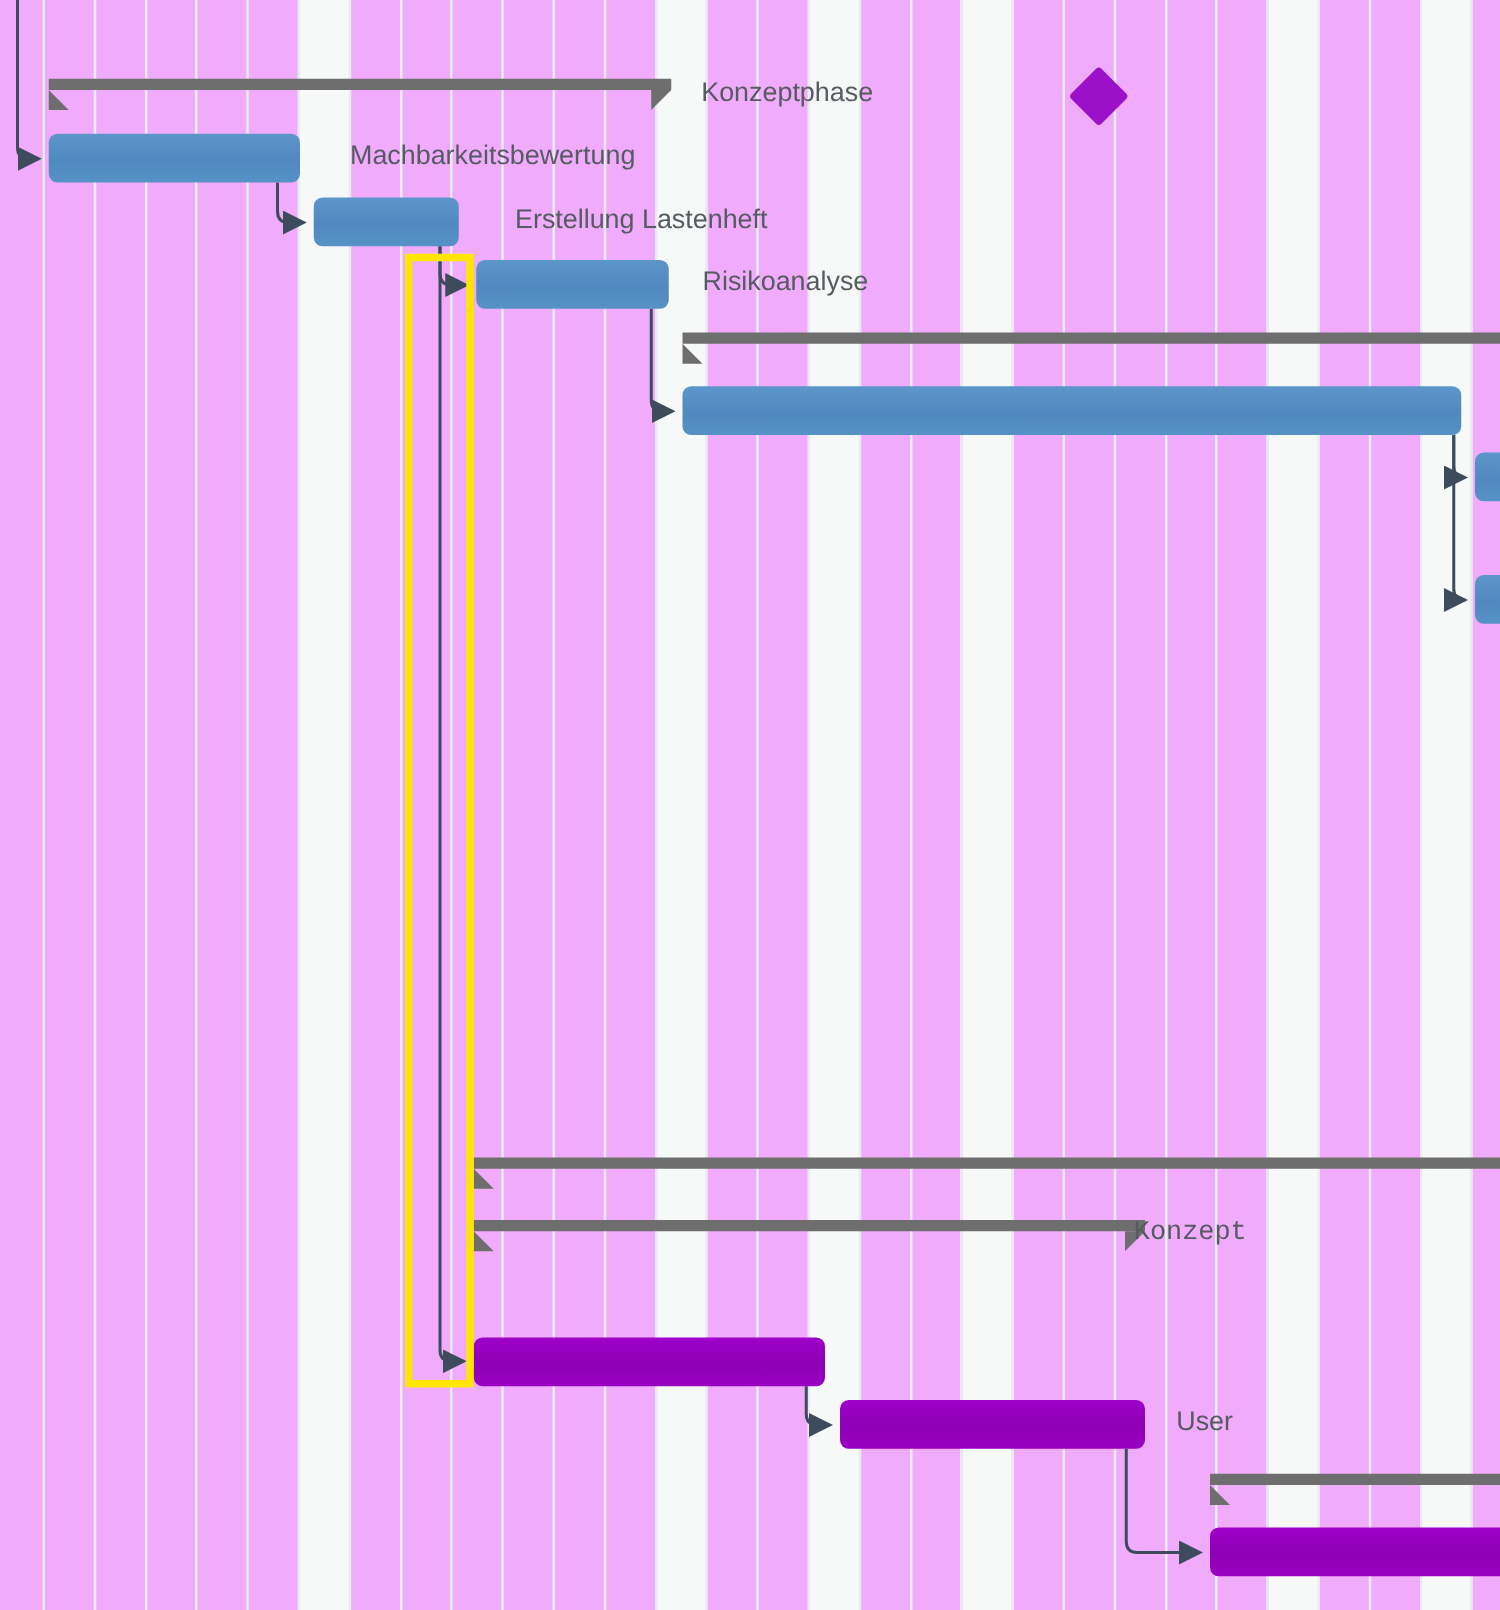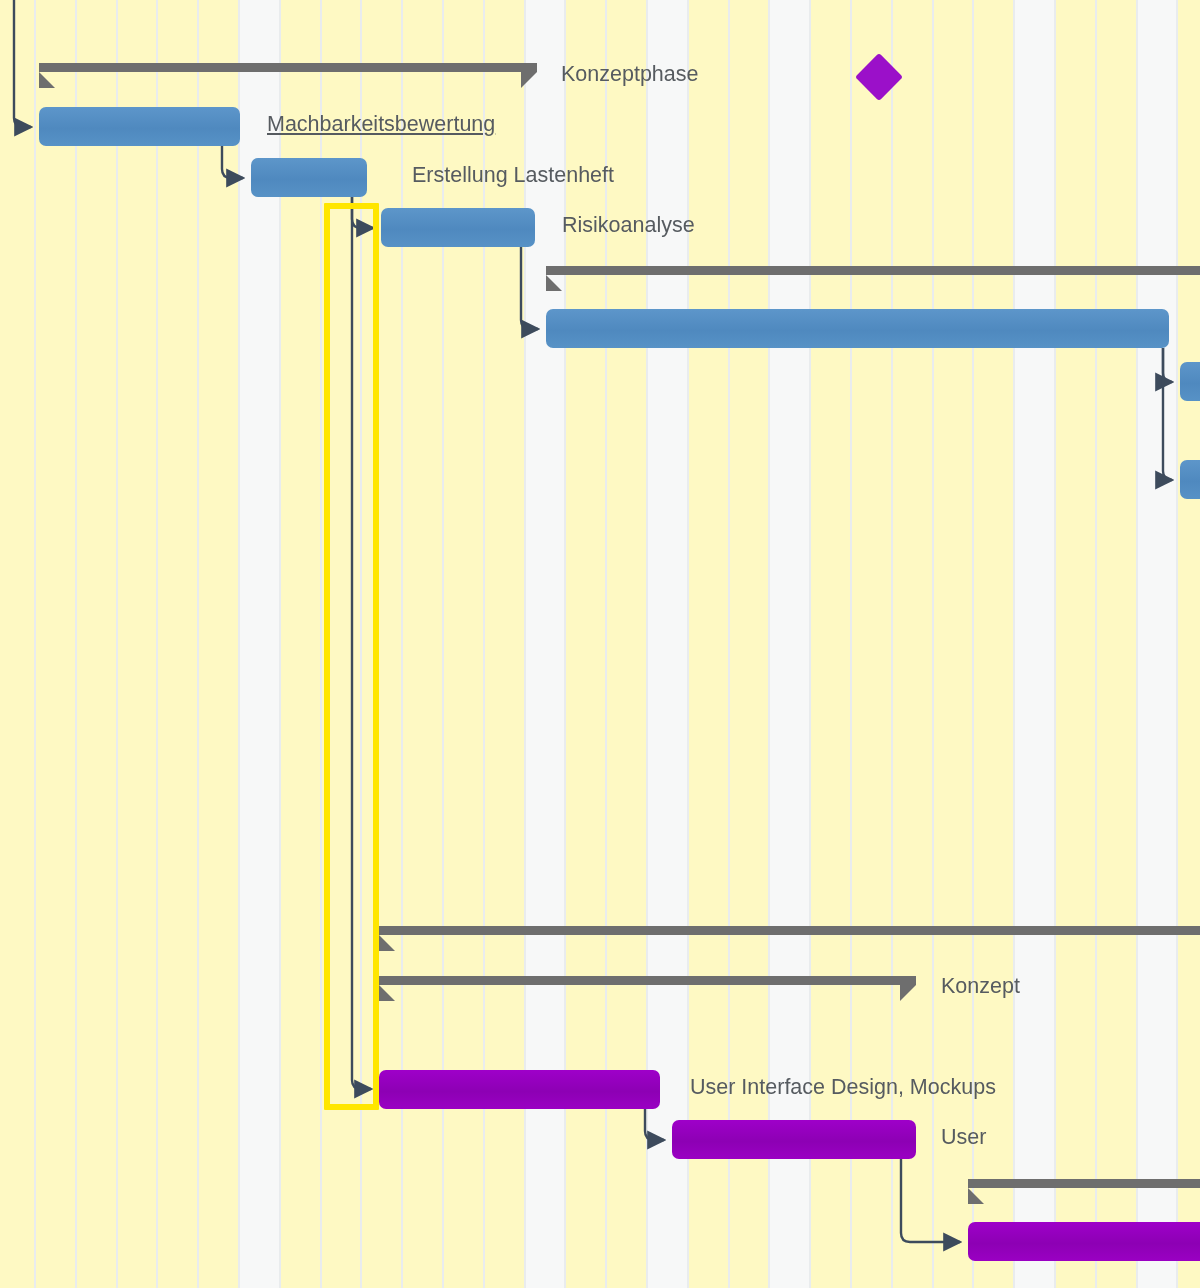--- a/index.html
+++ b/index.html
@@ -9,21 +9,21 @@
     background: #ffffff;
   }
   body {
     font-family: "Liberation Sans", "DejaVu Sans", sans-serif;
   }
   #gantt-root {
     position: relative;
     width: 1200px;
     height: 1288px;
     overflow: hidden;
-    background: #fef9c3;
+    background: #f0abfc;
   }
   
   .grid-layer, .svg-layer, .bar-layer, .label-layer, .marker-layer {
     position: absolute;
     left: 0;
     top: 0;
     width: 1200px;
     height: 1288px;
   }
   .grid-layer { z-index: 1; }
@@ -211,25 +211,24 @@
       <div style="position: absolute; left: 0px; top: 0px;">
         <div class="summary-bar" style="left: 968px; top: 1179px; width: 232px;"></div>
         <div class="summary-cap left" style="left: 968px; top: 1188px;"></div>
       </div>
       <div class="task-bar purple" style="left: 968px; top: 1222px; width: 232px; height: 39px; border-top-right-radius: 0px; border-bottom-right-radius: 0px;"></div>
       <div class="milestone" style="left: 862px; top: 60px; background: rgb(155, 16, 201);"></div>
     </div>
 
   <div class="label-layer" id="label-layer">
       <div class="bar-label" style="left: 561px; top: 64px;">Konzeptphase</div>
-      <div class="bar-label" style="left: 267px; top: 114px; text-decoration: underline;">Machbarkeitsbewertung</div>
+      <div class="bar-label" style="left: 280px; top: 114px;">Machbarkeitsbewertung</div>
       <div class="bar-label" style="left: 412px; top: 165px;">Erstellung Lastenheft</div>
       <div class="bar-label" style="left: 562px; top: 215px;">Risikoanalyse</div>
-      <div class="bar-label" style="left: 941px; top: 976px;">Konzept</div>
-      <div class="bar-label" style="left: 690px; top: 1077px;">User Interface Design, Mockups</div>
+      <div class="bar-label" style="left: 907px; top: 976px; font-family: Liberation Mono, monospace;">Konzept</div>
       <div class="bar-label" style="left: 941px; top: 1127px;">User</div>
     </div>
 
   <div class="marker-layer">
     <div class="highlight-box" id="highlight-box" style="left: 324px; top: 203px; width: 55px; height: 907px; border-color: rgb(255, 230, 0); border-width: 6px;"></div>
   </div>
 
 </div>
 
 </body></html>

